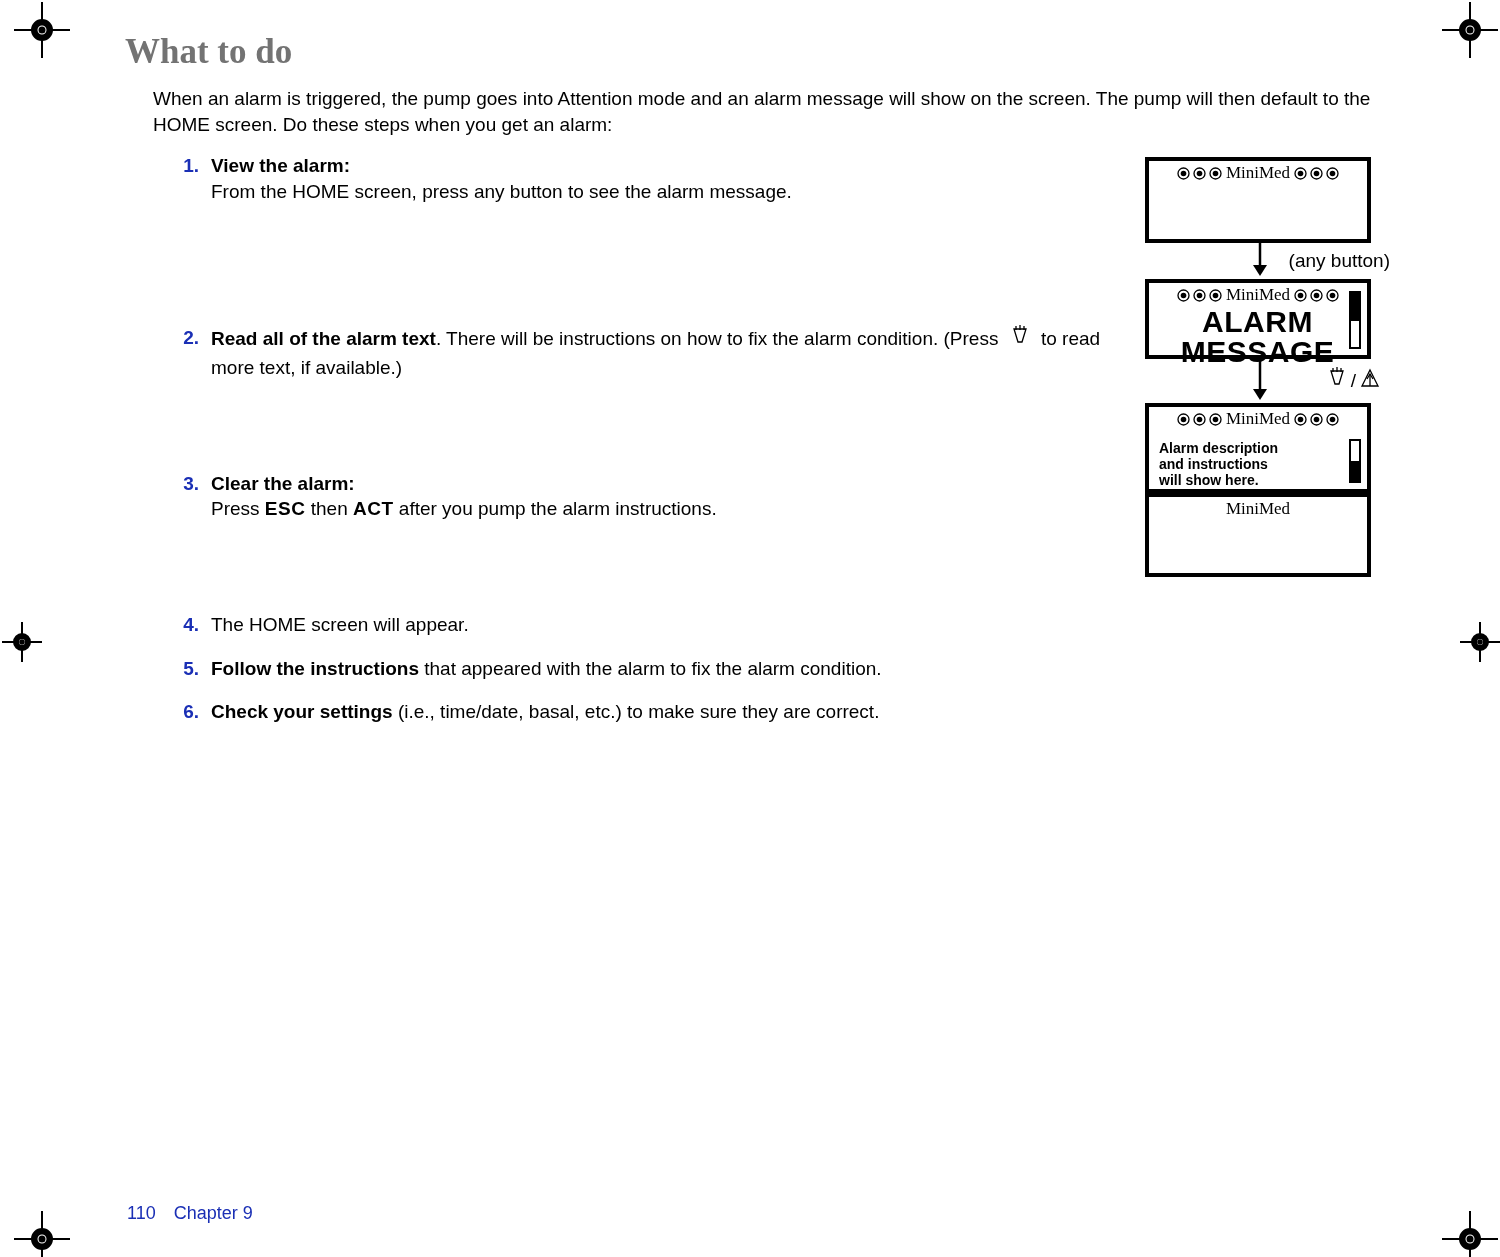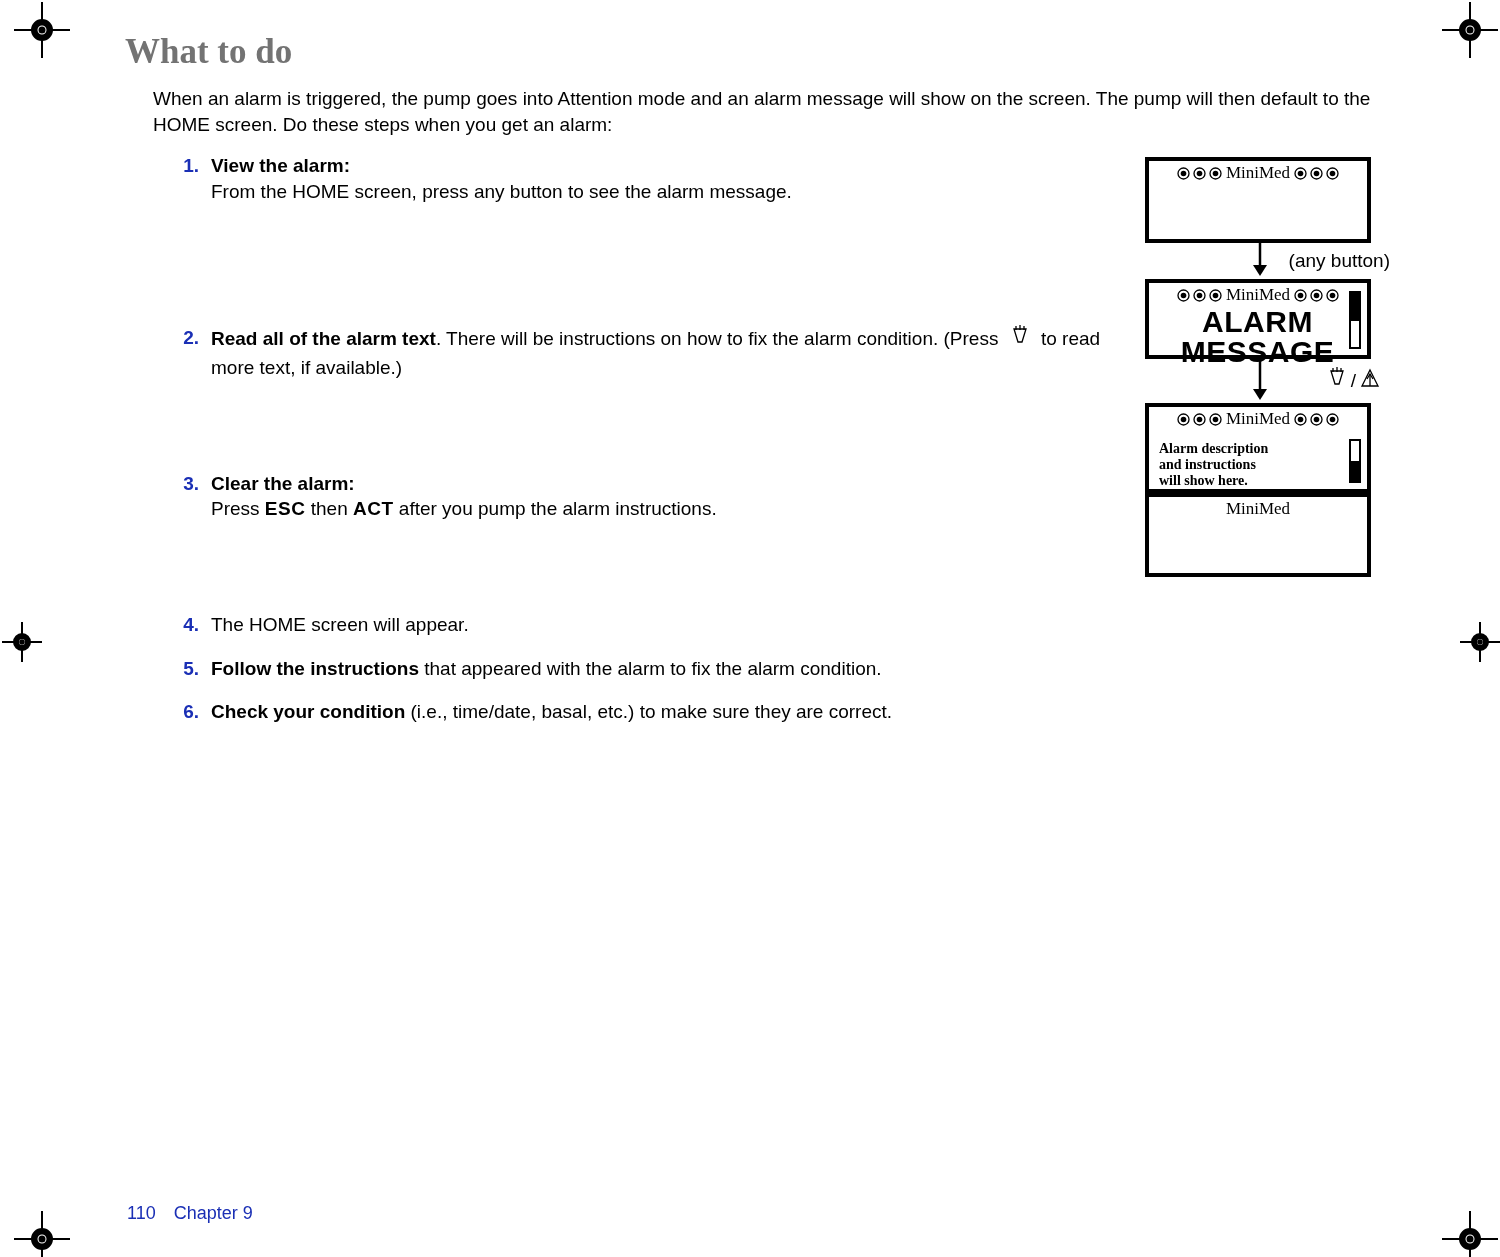--- a/index.html
+++ b/index.html
@@ -111,21 +111,21 @@
     border: 2px solid #000;
     box-sizing: border-box;
   }
   .scrollbar .thumb {
     position: absolute;
     left: -2px;
     right: -2px;
     background: #000;
   }
   .pscreen.small-text .body {
-    font-family: Liberation Serif, serif;
+    font-family: Liberation Sans, sans-serif;
     font-weight: 700;
     font-size: 14px;
     line-height: 1.12;
     padding-right: 26px;
     padding-top: 12px;
     padding-bottom: 10px;
   }
   .arrowcol {
     display: flex;
     align-items: center;
@@ -308,21 +308,21 @@
 
       <div class="step">
         <div class="num">5.</div>
         <div class="body"><span class="b">Follow the instructions</span><span> that appeared with the alarm to fix the alarm condition.</span></div>
       </div>
 
       <div class="gap-sm"></div>
 
       <div class="step">
         <div class="num">6.</div>
-        <div class="body"><span class="b">Check your condition</span><span> (i.e., time/date, basal, etc.) to make sure they are correct.</span></div>
+        <div class="body"><span class="b">Check your settings</span><span> (i.e., time/date, basal, etc.) to make sure they are correct.</span></div>
       </div>
 
     </div>
 
     <div class="screens">
 
       <div class="pscreen h1">
         <div class="hdr">
           <span class="dot3">
               <svg viewBox="0 0 13 13">

